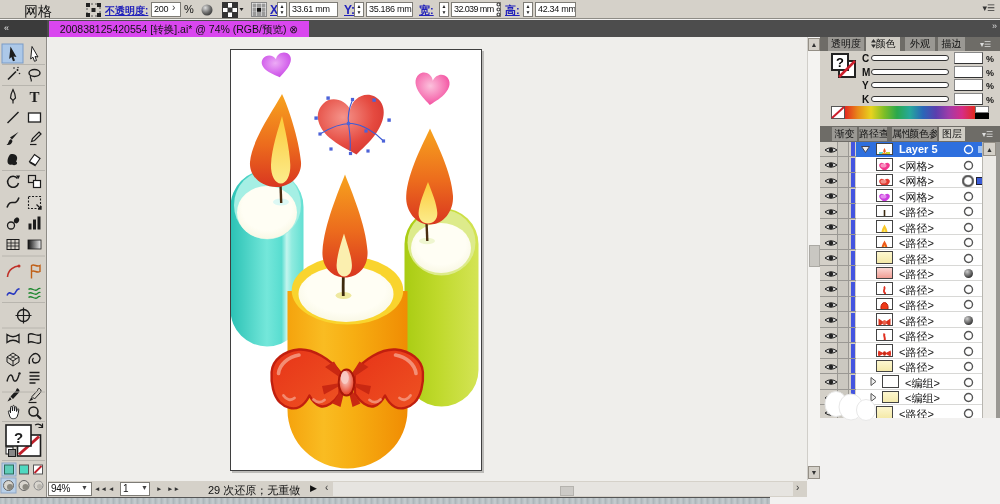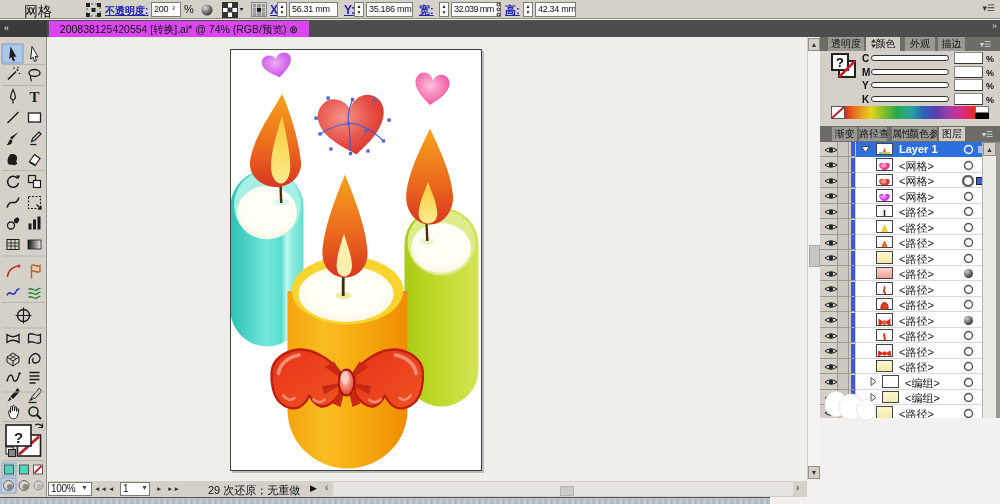--- a/index.html
+++ b/index.html
@@ -78,21 +78,21 @@
           <rect x="1.5" y="5.8" width="4" height="4"></rect>
           <rect x="10.5" y="5.8" width="4" height="4"></rect>
           <rect x="1.5" y="10" width="4" height="4"></rect>
           <rect x="6" y="10" width="4" height="4"></rect>
           <rect x="10.5" y="10" width="4" height="4"></rect>
         </g>
       <rect x="6" y="5.8" width="4" height="4" fill="#111"></rect>
     </svg>
     <span class="blu" style="left:270px">X:</span>
     <span class="spin" style="left:277px">▲<br>▼</span>
-    <span class="inp" style="left:289px;width:49px">56.31 mm</span>
+    <span class="inp" style="left:289px;width:49px">33.61 mm</span>
     <span class="blu" style="left:344px">Y:</span>
     <span class="spin" style="left:354px">▲<br>▼</span>
     <span class="inp" style="left:366px;width:47px">35.186 mm</span>
     <span class="blu" style="left:419px;font-size:11px">宽:</span>
     <span class="spin" style="left:439px">▲<br>▼</span>
     <span class="inp" style="left:451px;width:50px;letter-spacing:-0.6px">32.039 mm</span>
     <svg style="position:absolute;left:494px;top:2px" width="9" height="15">
       <path d="M4.5 1 C6.5 1 6.5 4 4.5 4 C2.5 4 2.5 1 4.5 1 M4.5 6 C6.5 6 6.5 9 4.5 9 C2.5 9 2.5 6 4.5 6 M4.5 11 C6.5 11 6.5 14 4.5 14 C2.5 14 2.5 11 4.5 11" fill="none" stroke="#444" stroke-width="1.2"></path>
     </svg>
     <span class="blu" style="left:505px;font-size:11px">高:</span>
@@ -494,21 +494,21 @@
           <div style="position:absolute;left:36px;top:0;width:126px;height:100%;background:#2E6FDE">
             <svg width="9" height="7" style="position:absolute;left:5px;top:4px">
               <path d="M0.5 0.5 L8.5 0.5 L4.5 6.5 Z" fill="#EEE" stroke="#445"></path>
             </svg>
             <div style="position:absolute;left:20px;top:1px;width:17px;height:12.5px;border:1px solid #444;background:#fff;overflow:hidden"><svg width="15" height="11">
                 <rect x="2" y="5" width="4" height="6" fill="#5ADCCE"></rect>
                 <rect x="9" y="5" width="4" height="6" fill="#C3D82E"></rect>
                 <rect x="5" y="6" width="5" height="5" fill="#F6A81E"></rect>
                 <path d="M7.5 1 C6.7 2.5 6.2 3.7 6.3 4.6 C6.4 5.6 7 6 7.5 6 C8 6 8.6 5.6 8.7 4.6 C8.8 3.7 8.3 2.5 7.5 1 Z" fill="#E8581E"></path>
               </svg></div>
-            <span style="position:absolute;left:43px;top:1px;color:#fff;font-weight:bold;font-size:11px">Layer 1</span>
+            <span style="position:absolute;left:43px;top:1px;color:#fff;font-weight:bold;font-size:11px">Layer 5</span>
             <svg width="11" height="11" style="position:absolute;left:107px;top:2.5px">
               <circle cx="5.5" cy="5.5" r="4" fill="none" stroke="#fff" stroke-width="1.4"></circle>
             </svg>
             <div style="position:absolute;left:122px;top:4px;width:7px;height:7px;background:#9FC2F2"></div>
           </div>
         </div>
 <div style="position:absolute;left:0;top:15.5px;width:180px;height:15.5px">
           <div style="position:absolute;left:0;top:0;width:36px;height:100%;background:#D4D0C8;border-bottom:1px solid #9A9893">
             <svg width="14" height="10" style="position:absolute;left:4px;top:3px">
               <path d="M1 5 Q7 0.5 13 5 Q7 9.5 1 5 Z" fill="#DDD" stroke="#222" stroke-width="1"></path>
@@ -846,21 +846,21 @@
       </div>
   </div>
 
   <svg style="position:absolute;left:824px;top:391px" width="60" height="36">
     <ellipse cx="12" cy="13" rx="11" ry="12.5" fill="#fff" stroke="#E8E8E8"></ellipse>
     <ellipse cx="27" cy="16" rx="12" ry="13" fill="#fff" stroke="#E8E8E8"></ellipse>
     <ellipse cx="42" cy="19" rx="9.5" ry="10.5" fill="#fff" stroke="#E8E8E8"></ellipse>
   </svg>
 
   <div id="statusbar">
-    <span class="inp" style="left:0px;top:1px;width:44px;height:14px;font-size:10px;line-height:12px">100%</span>
+    <span class="inp" style="left:0px;top:1px;width:44px;height:14px;font-size:10px;line-height:12px">94%</span>
     <span style="position:absolute;left:33px;top:3px;font-size:7px;color:#444">▼</span>
     <span class="nav" style="left:46px">◄◄</span>
     <span class="nav" style="left:60px">◄</span>
     <span class="inp" style="left:72px;top:1px;width:30px;height:14px;font-size:10px;line-height:12px">1</span>
     <span style="position:absolute;left:93px;top:3px;font-size:7px;color:#444">▼</span>
     <span class="nav" style="left:108px">►</span>
     <span class="nav" style="left:119px">►►</span>
     <span style="position:absolute;left:160px;top:2px;font-size:11px">29 次还原；无重做</span>
     <span style="position:absolute;left:262px;top:2px;font-size:9px">▶</span>
     <span style="position:absolute;left:277px;top:1px;font-size:10px;color:#333">‹</span>

